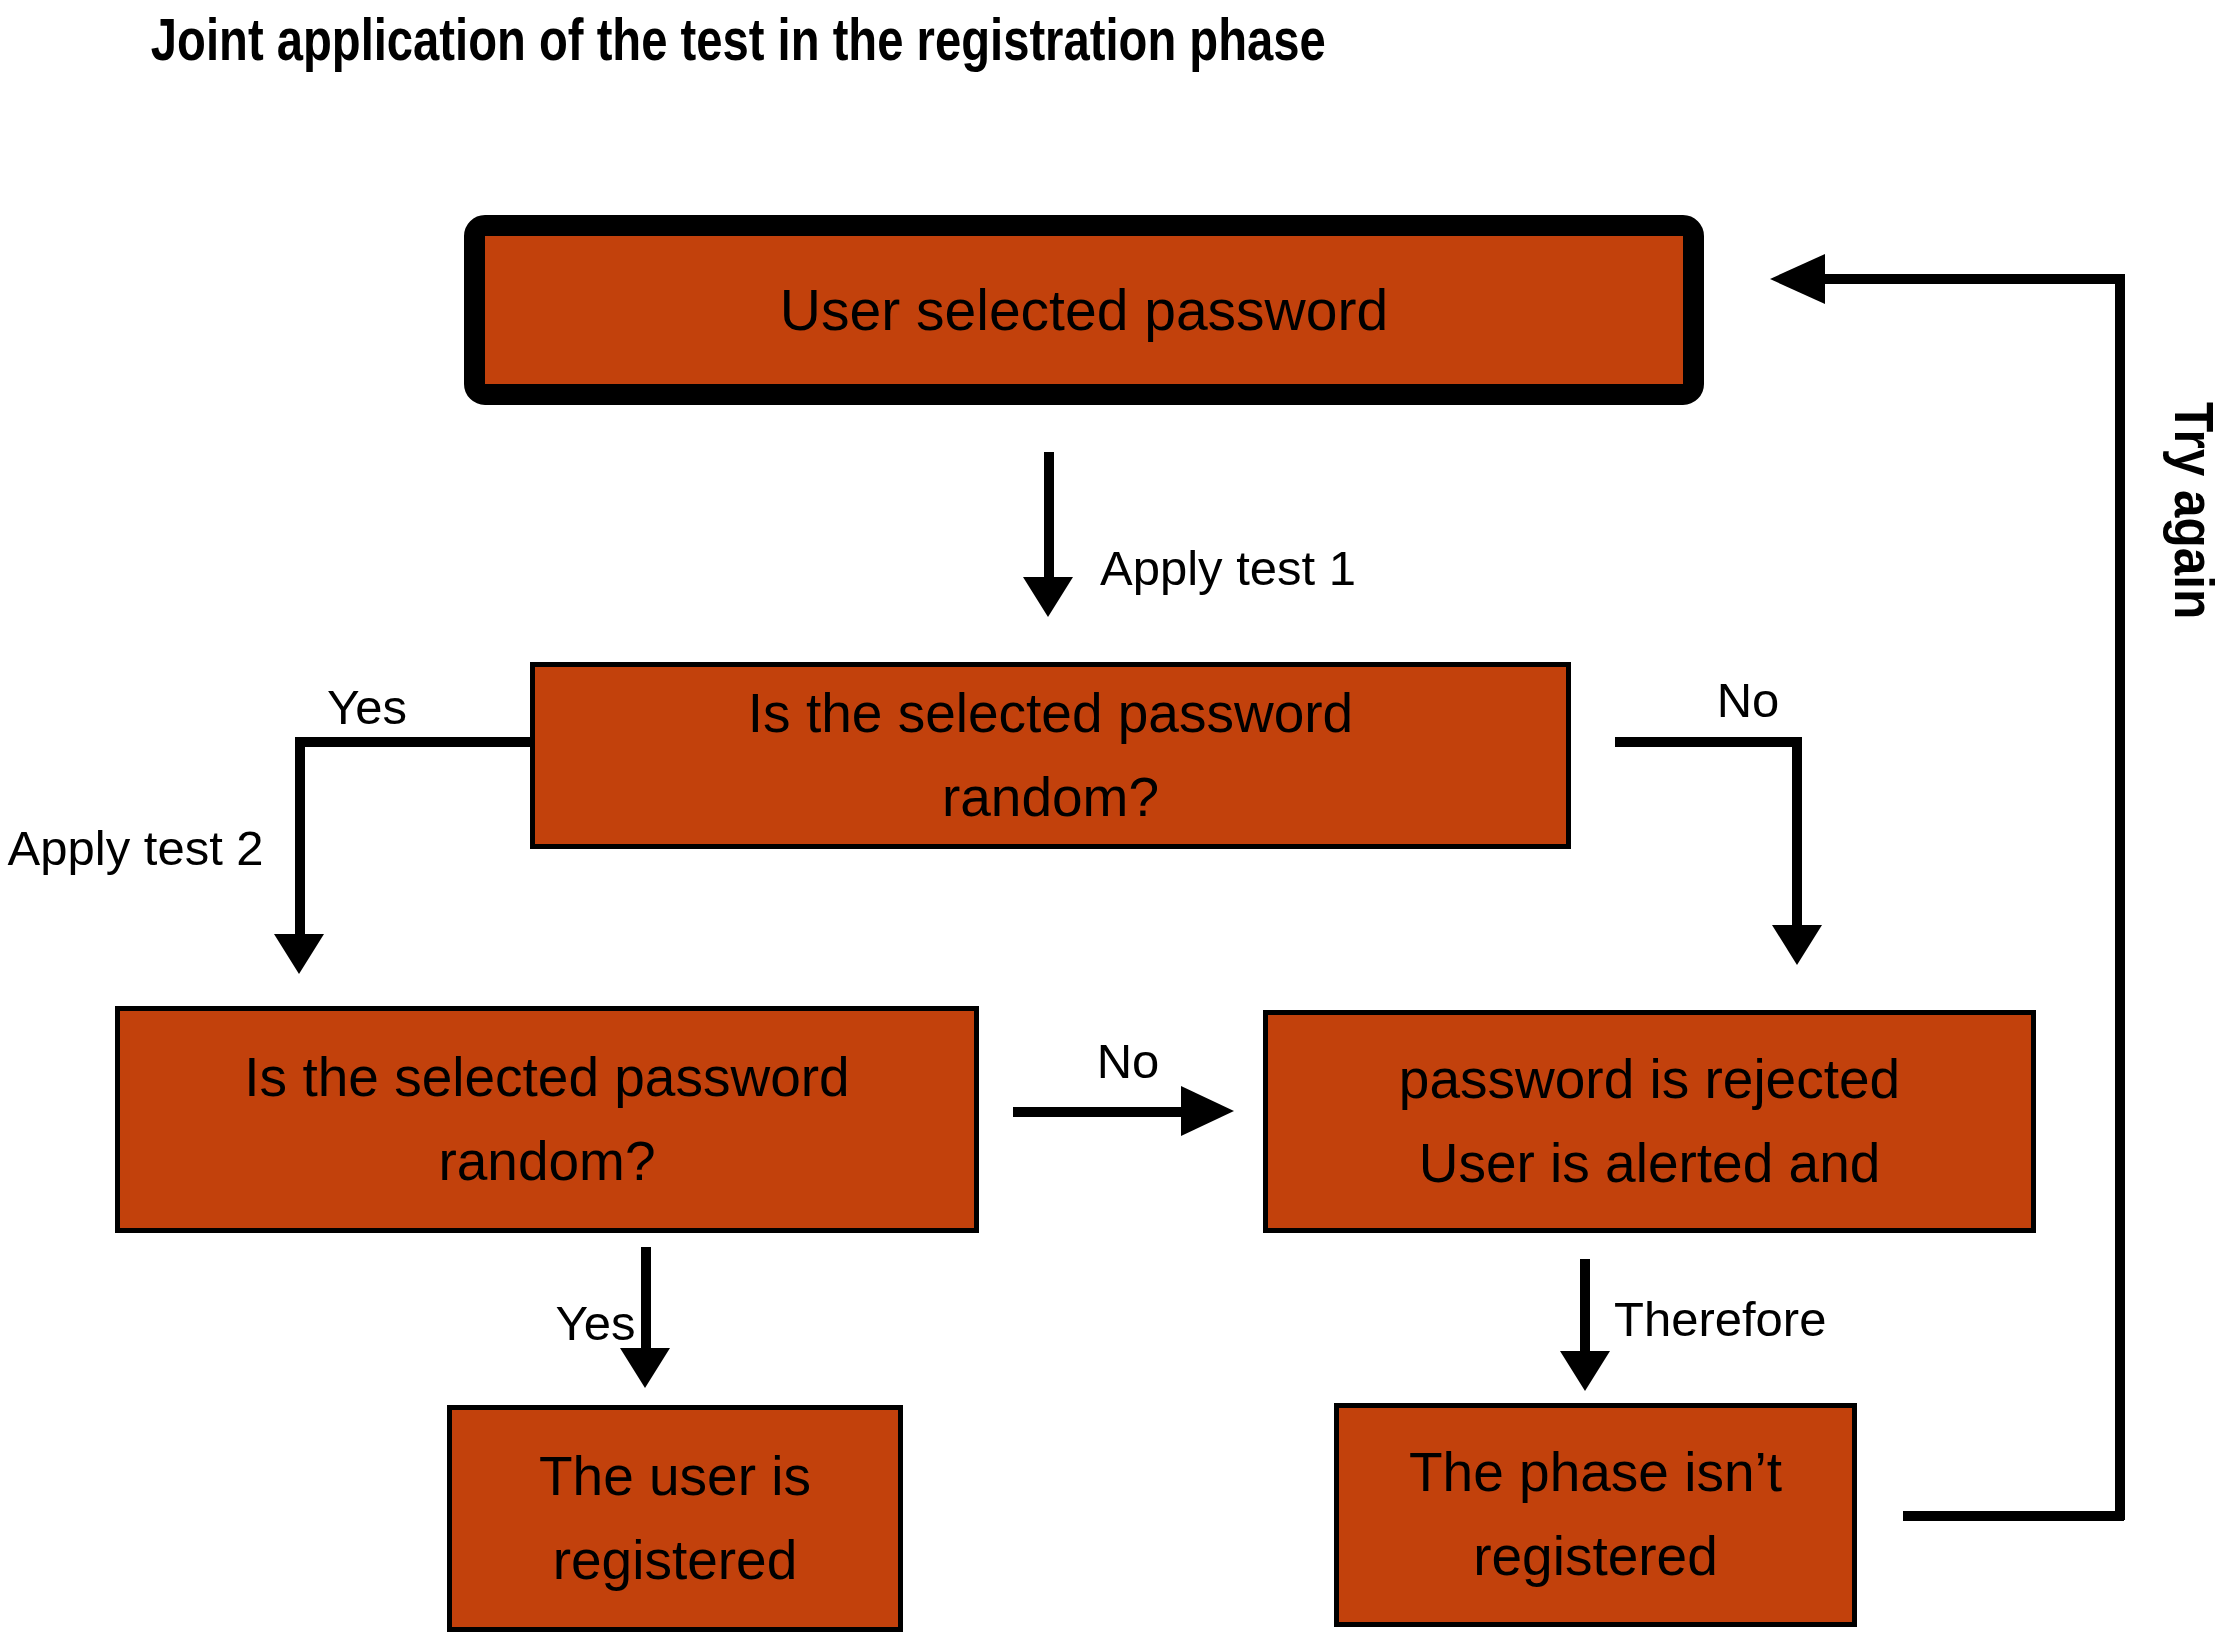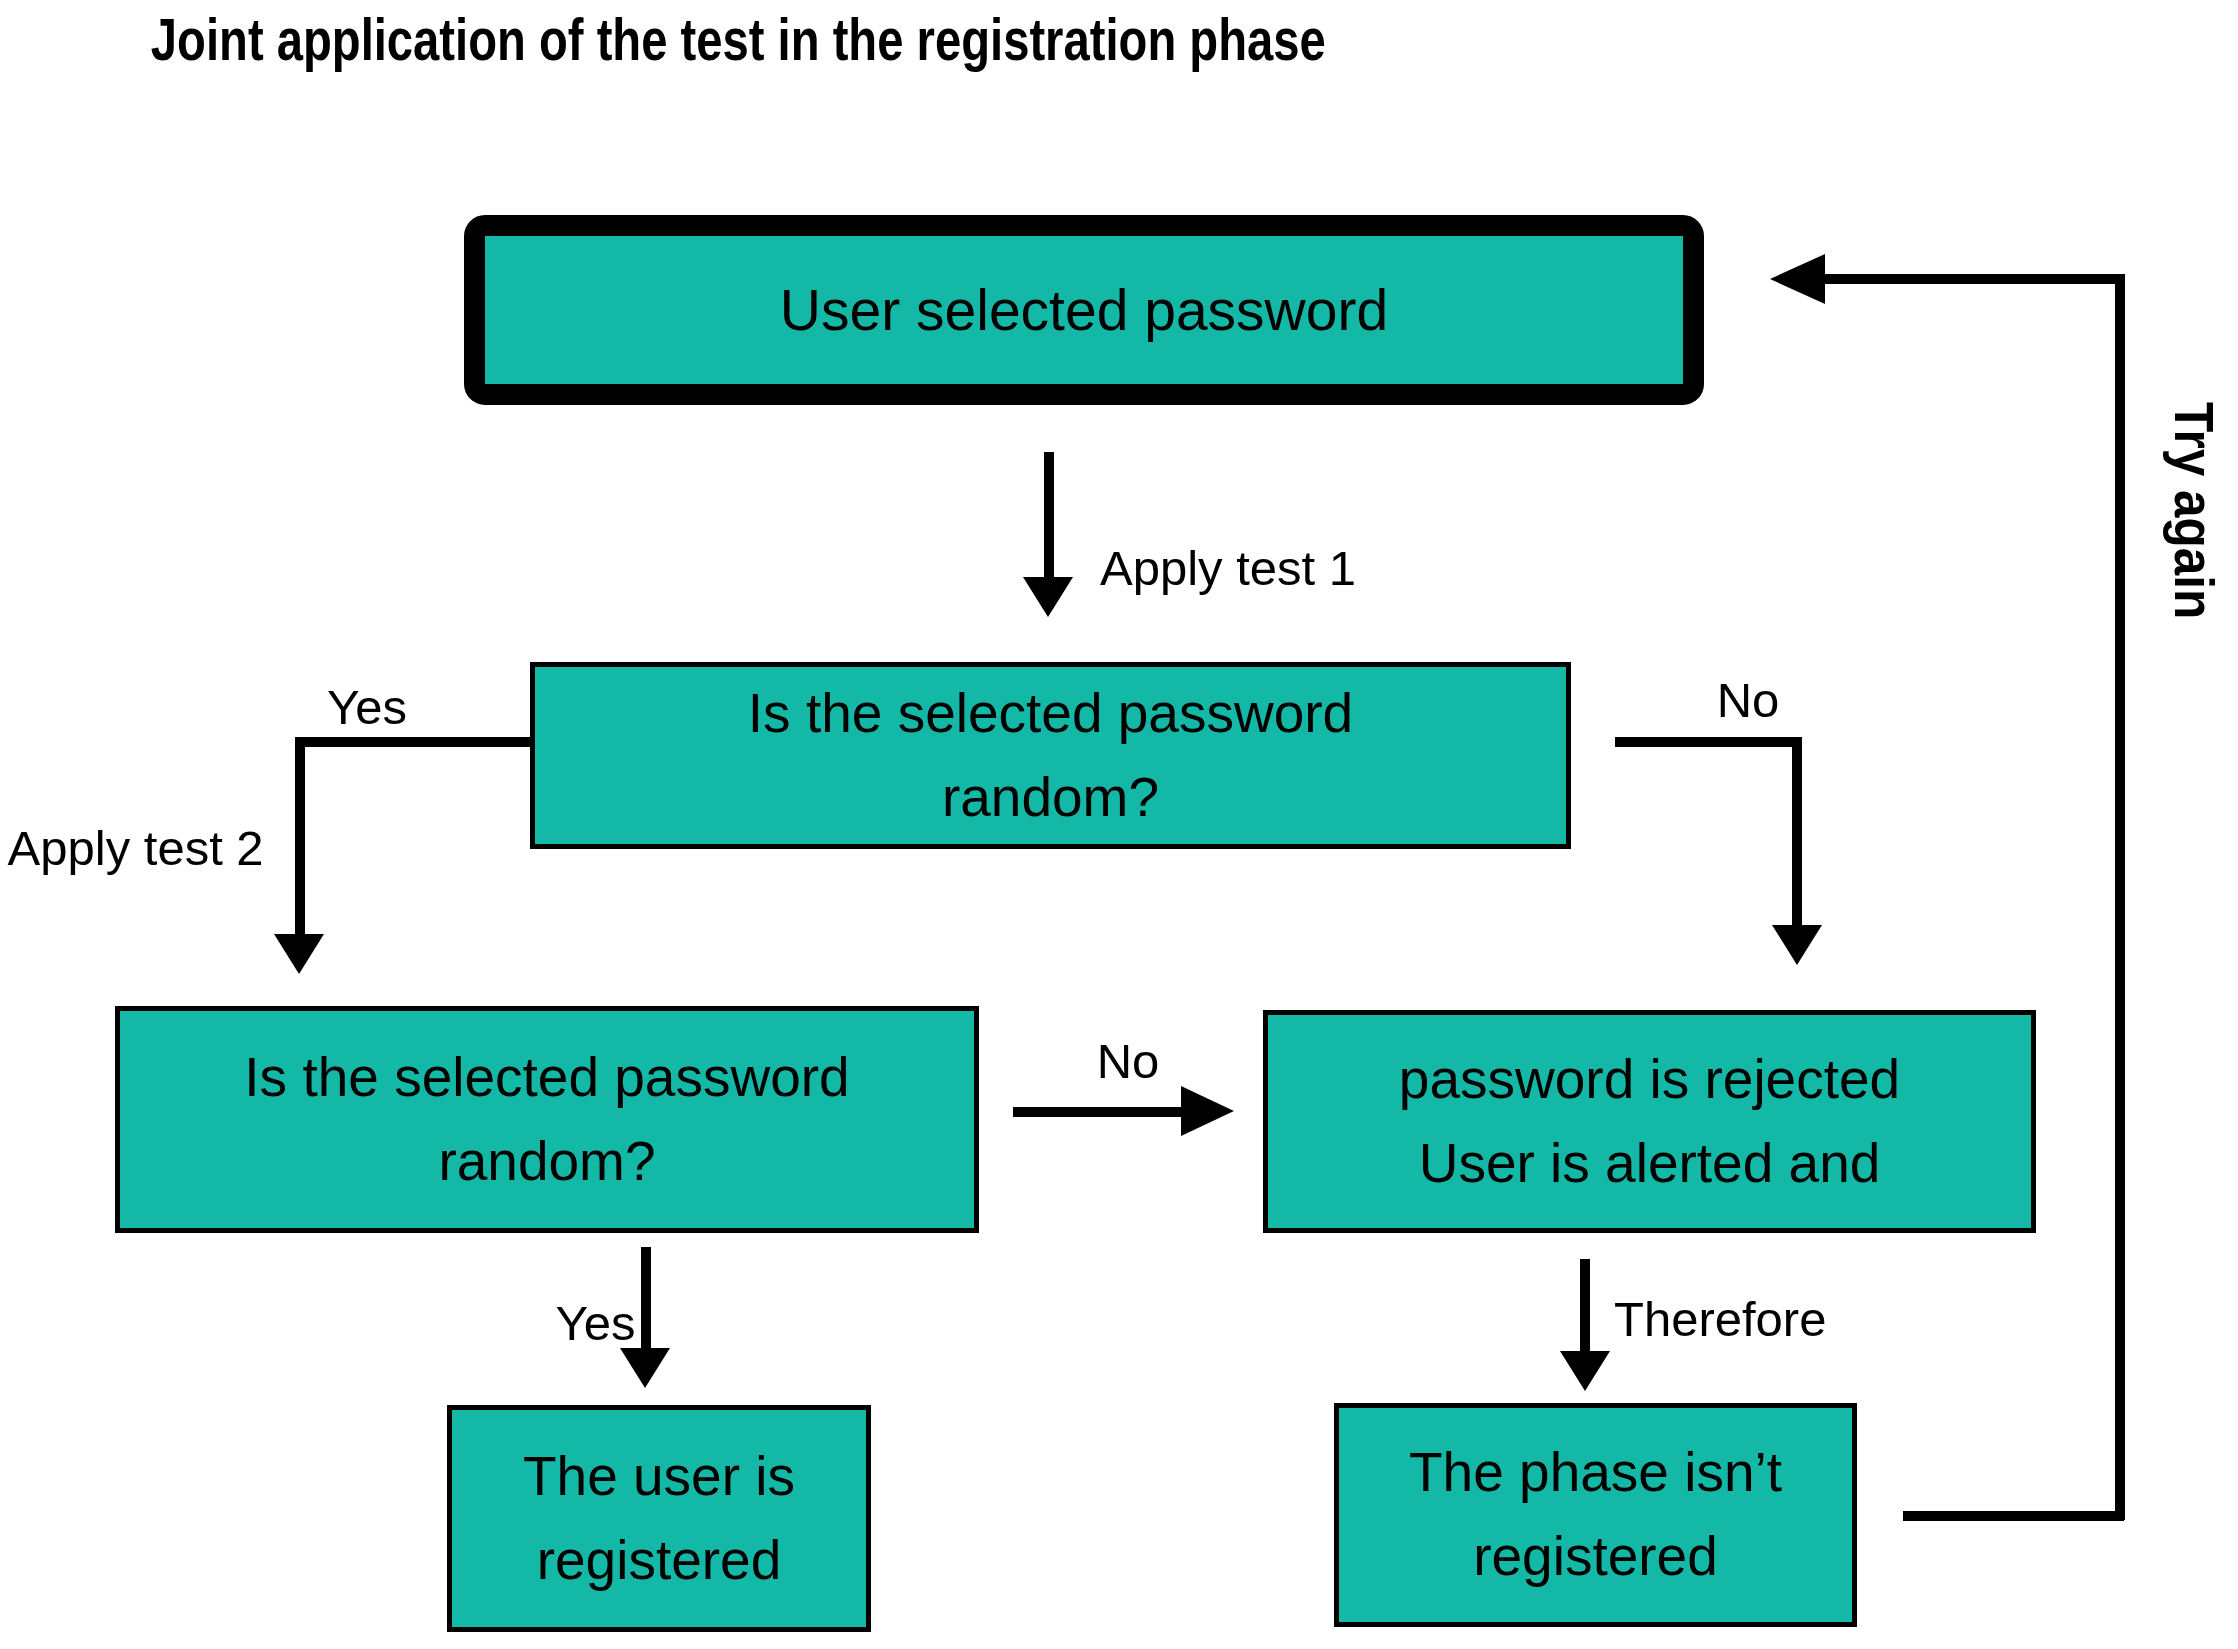--- a/index.html
+++ b/index.html
@@ -1,21 +1,21 @@
 <!DOCTYPE html>
 <html style="font-size:15px"><head>
 <meta charset="utf-8">
 <style>
   html,body{margin:0;padding:0;background:#ffffff;}
   body{width:2238px;height:1649px;position:relative;overflow:hidden;
        font-family:"Liberation Sans",sans-serif;color:#000;}
   .title{position:absolute;left:0;top:5.7px;width:1476px;text-align:center;
          font-size:59px;font-weight:bold;white-space:nowrap;}
   .title span{display:inline-block;transform:scaleX(0.80);transform-origin:center;}
-  .box{position:absolute;background:#14b8a6;border:5.7px solid #000;box-sizing:border-box;
+  .box{position:absolute;background:#c2410c;border:5.7px solid #000;box-sizing:border-box;
        display:flex;flex-direction:column;align-items:center;justify-content:center;
        text-align:center;font-size:55px;line-height:1.52;}
   .box-start{border-width:21px;border-radius:21px;font-size:57px;}
   .hline,.vline{position:absolute;background:#000;}
   .ah{position:absolute;width:0;height:0;}
   .ah-down{border-left:25.6px solid transparent;border-right:25.6px solid transparent;
            border-top:40px solid #000;}
   .ah-right{border-top:25.6px solid transparent;border-bottom:25.6px solid transparent;
             border-left:53px solid #000;}
   .ah-left{border-top:25.6px solid transparent;border-bottom:25.6px solid transparent;
@@ -45,21 +45,21 @@
 <div class="box" style="left:115px;top:1006px;width:864px;height:227px;">
   <div>Is the selected password</div>
   <div>random?</div>
 </div>
 
 <div class="box" style="left:1263px;top:1010px;width:773px;height:223px;">
   <div>password is rejected</div>
   <div>User is alerted and</div>
 </div>
 
-<div class="box" style="left:447px;top:1405px;width:424px;height:227px;">
+<div class="box" style="left:447px;top:1405px;width:456px;height:227px;">
   <div>The user is</div>
   <div>registered</div>
 </div>
 
 <div class="box" style="left:1334px;top:1403px;width:523px;height:224px;">
   <div>The phase isn’t</div>
   <div>registered</div>
 </div>
 
 <div class="vline" style="left:1044px;top:452px;width:9.5px;height:127px;"></div>

